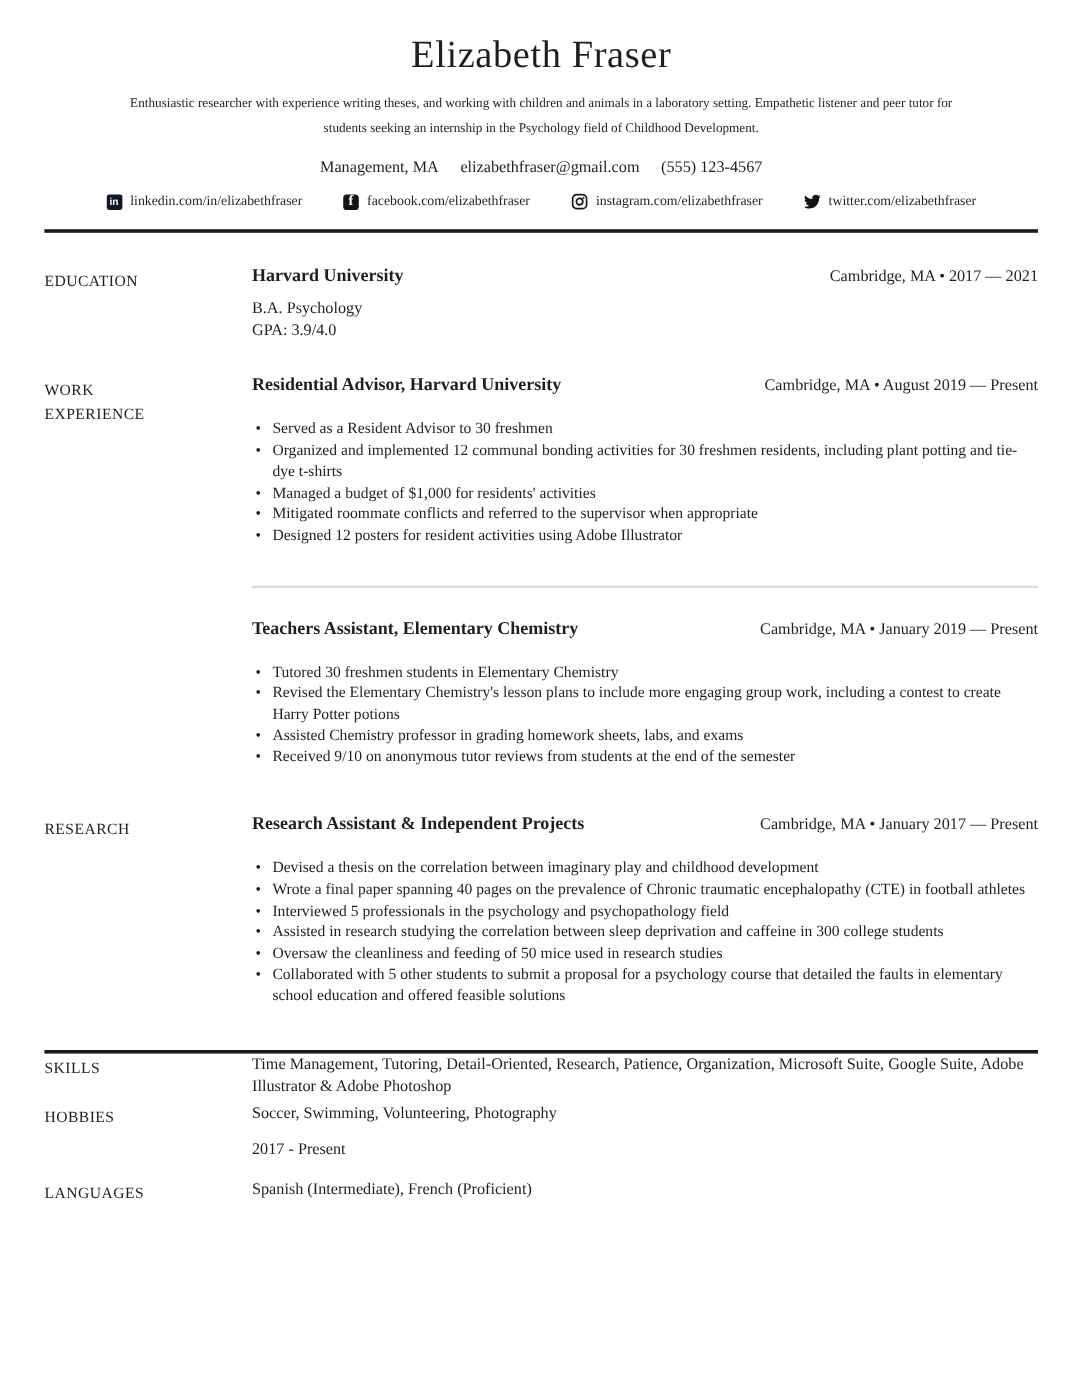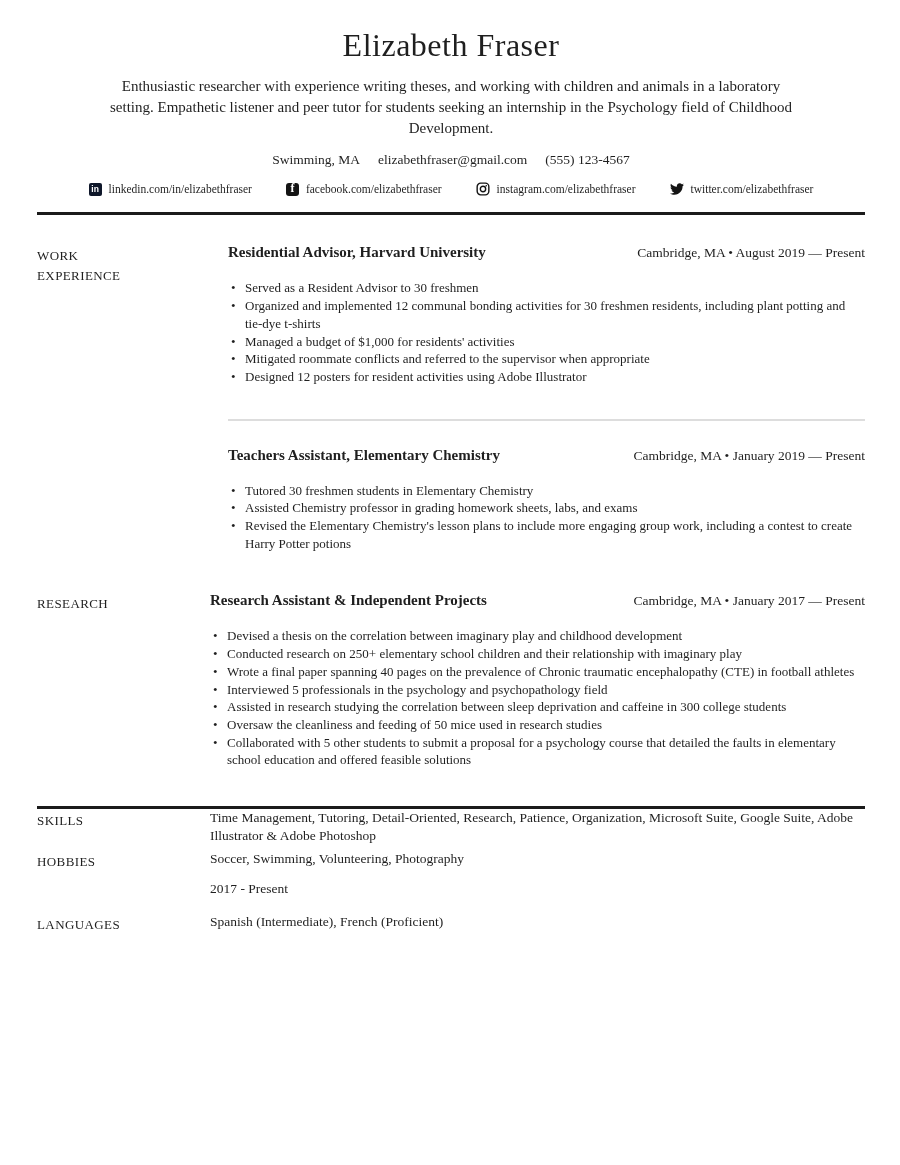--- a/index.html
+++ b/index.html
@@ -5,21 +5,21 @@
   * { box-sizing: border-box; }
   html, body { margin: 0; padding: 0; background: #ffffff; }
   .page {
     width: 880px; height: 1165px; margin: 0 auto; background: #ffffff;
     color: #1f1f1f; font-family: "Liberation Serif", "DejaVu Serif", serif;
     padding: 26px 25px 0 27px; position: relative; overflow: hidden;
   }
 
   
   .name { margin: 0; text-align: center; font-size: 32px; font-weight: normal; letter-spacing: 0.5px; line-height: 1.2; }
-  .summary { max-width: 700px; margin: 12px auto 0; text-align: center; font-size: 15px; line-height: 21px; }
+  .summary { max-width: 700px; margin: 12px auto 0; text-align: center; font-size: 11px; line-height: 21px; }
   .contact-row { display: flex; justify-content: center; align-items: baseline; gap: 18px; margin-top: 13px; font-size: 13.5px; }
   .social-row { display: flex; justify-content: center; align-items: center; gap: 34px; margin-top: 14px; font-size: 11.5px; }
   .social-item { display: flex; align-items: center; gap: 7px; }
   .ic { flex: 0 0 auto; display: flex; align-items: center; justify-content: center; }
   .ic-li { width: 13px; height: 13px; background: #0f172a; color: #fff; border-radius: 2px;
            font-family: "Liberation Sans", sans-serif; font-size: 8.5px; font-weight: bold; }
   .ic-fb { width: 13px; height: 13px; background: #141414; color: #fff; border-radius: 3px;
            font-family: "Liberation Serif", serif; font-size: 12px; font-weight: bold; align-items: flex-end; overflow: hidden; }
   .rule { height: 3px; background: #1b1b1b; margin: 16px 0 0; border: none; }
   .rule-bottom { margin-top: 37px; }
@@ -34,40 +34,40 @@
 
   .edu-lines { margin-top: 9px; font-size: 13.5px; line-height: 18px; }
 
   ul.bullets { list-style: none; margin: 18px 0 0; padding: 0; font-size: 13px; line-height: 17.7px; }
   ul.bullets li { position: relative; padding-left: 17px; }
   ul.bullets li::before { content: "\2022"; position: absolute; left: 3px; top: 0; }
 
   .job-divider { height: 2px; background: #dddddd; margin: 33px 0 26px; }
 
   .sec-education { margin-top: 28px; }
-  .sec-work { margin-top: 29px; gap: 18px; }
+  .sec-work { margin-top: 29px; }
   .sec-research { margin-top: 40px; }
 
   .sec-skills { }
   .sec-hobbies { margin-top: 5px; }
   .sec-languages { margin-top: 15px; }
   .plain-text { font-size: 13.5px; line-height: 18px; }
   .split-line { display: flex; justify-content: space-between; align-items: baseline; gap: 12px; flex-direction: column; }
 </style>
 </head>
 <body>
 
 <div class="page">
 
   <header>
     <h1 class="name">Elizabeth Fraser</h1>
     <p class="summary">Enthusiastic researcher with experience writing theses, and working with children and animals in a laboratory setting. Empathetic listener and peer tutor for students seeking an internship in the Psychology field of Childhood Development.</p>
 
     <div class="contact-row">
-      <span>Swimming, MA</span>
+      <span>Management, MA</span>
       <span>elizabethfraser@gmail.com</span>
       <span>(555) 123-4567</span>
     </div>
 
     <div class="social-row">
       <span class="social-item">
         <span class="ic ic-li">in</span>
         <span>linkedin.com/in/elizabethfraser</span>
       </span>
       <span class="social-item">
@@ -90,20 +90,33 @@
             <path d="M459.37 151.716c.325 4.548.325 9.097.325 13.645 0 138.72-105.583 298.558-298.558 298.558-59.452 0-114.68-17.219-161.137-47.106 8.447.974 16.568 1.299 25.34 1.299 49.055 0 94.213-16.568 130.274-44.832-46.132-.975-84.792-31.188-98.112-72.772 6.498.974 12.995 1.624 19.818 1.624 9.421 0 18.843-1.3 27.614-3.573-48.081-9.747-84.143-51.98-84.143-102.985v-1.299c13.969 7.797 30.214 12.67 47.431 13.319-28.264-18.843-46.781-51.005-46.781-87.391 0-19.492 5.197-37.36 14.294-52.954 51.655 63.675 129.3 105.258 216.365 109.807-1.624-7.797-2.599-15.918-2.599-24.04 0-57.828 46.782-104.934 104.934-104.934 30.213 0 57.502 12.67 76.67 33.137 23.715-4.548 46.456-13.32 66.599-25.34-7.798 24.366-24.366 44.833-46.132 57.827 21.117-2.273 41.584-8.122 60.426-16.243-14.292 20.791-32.161 39.308-52.628 54.253z"></path>
           </svg>
         </span>
         <span>twitter.com/elizabethfraser</span>
       </span>
     </div>
   </header>
 
   <div class="rule"></div>
 
+  <section class="section-row sec-education">
+    <div class="section-label">EDUCATION</div>
+    <div>
+      <div class="entry-head">
+        <span class="entry-title">Harvard University</span>
+        <span class="entry-date">Cambridge, MA • 2017 — 2021</span>
+      </div>
+      <div class="edu-lines">
+        <div>B.A. Psychology</div>
+        <div>GPA: 3.9/4.0</div>
+      </div>
+    </div>
+  </section>
 
   <section class="section-row sec-work">
     <div class="section-label">WORK EXPERIENCE</div>
     <div>
 
       <div>
         <div class="entry-head">
           <span class="entry-title">Residential Advisor, Harvard University</span>
           <span class="entry-date">Cambridge, MA • August 2019 — Present</span>
         </div>
@@ -118,38 +131,38 @@
 
       <div class="job-divider"></div>
 
       <div>
         <div class="entry-head">
           <span class="entry-title">Teachers Assistant, Elementary Chemistry</span>
           <span class="entry-date">Cambridge, MA • January 2019 — Present</span>
         </div>
         <ul class="bullets">
             <li>Tutored 30 freshmen students in Elementary Chemistry</li>
+            <li>Revised the Elementary Chemistry's lesson plans to include more engaging group work, including a contest to create Harry Potter potions</li>
             <li>Assisted Chemistry professor in grading homework sheets, labs, and exams</li>
-            <li>Revised the Elementary Chemistry's lesson plans to include more engaging group work, including a contest to create Harry Potter potions</li>
+            <li>Received 9/10 on anonymous tutor reviews from students at the end of the semester</li>
           </ul>
       </div>
 
     </div>
   </section>
 
   <section class="section-row sec-research">
     <div class="section-label">RESEARCH</div>
     <div>
       <div class="entry-head">
         <span class="entry-title">Research Assistant &amp; Independent Projects</span>
         <span class="entry-date">Cambridge, MA • January 2017 — Present</span>
       </div>
       <ul class="bullets">
           <li>Devised a thesis on the correlation between imaginary play and childhood development</li>
-          <li>Conducted research on 250+ elementary school children and their relationship with imaginary play</li>
           <li>Wrote a final paper spanning 40 pages on the prevalence of Chronic traumatic encephalopathy (CTE) in football athletes</li>
           <li>Interviewed 5 professionals in the psychology and psychopathology field</li>
           <li>Assisted in research studying the correlation between sleep deprivation and caffeine in 300 college students</li>
           <li>Oversaw the cleanliness and feeding of 50 mice used in research studies</li>
           <li>Collaborated with 5 other students to submit a proposal for a psychology course that detailed the faults in elementary school education and offered feasible solutions</li>
         </ul>
     </div>
   </section>
 
   <div class="rule rule-bottom"></div>

